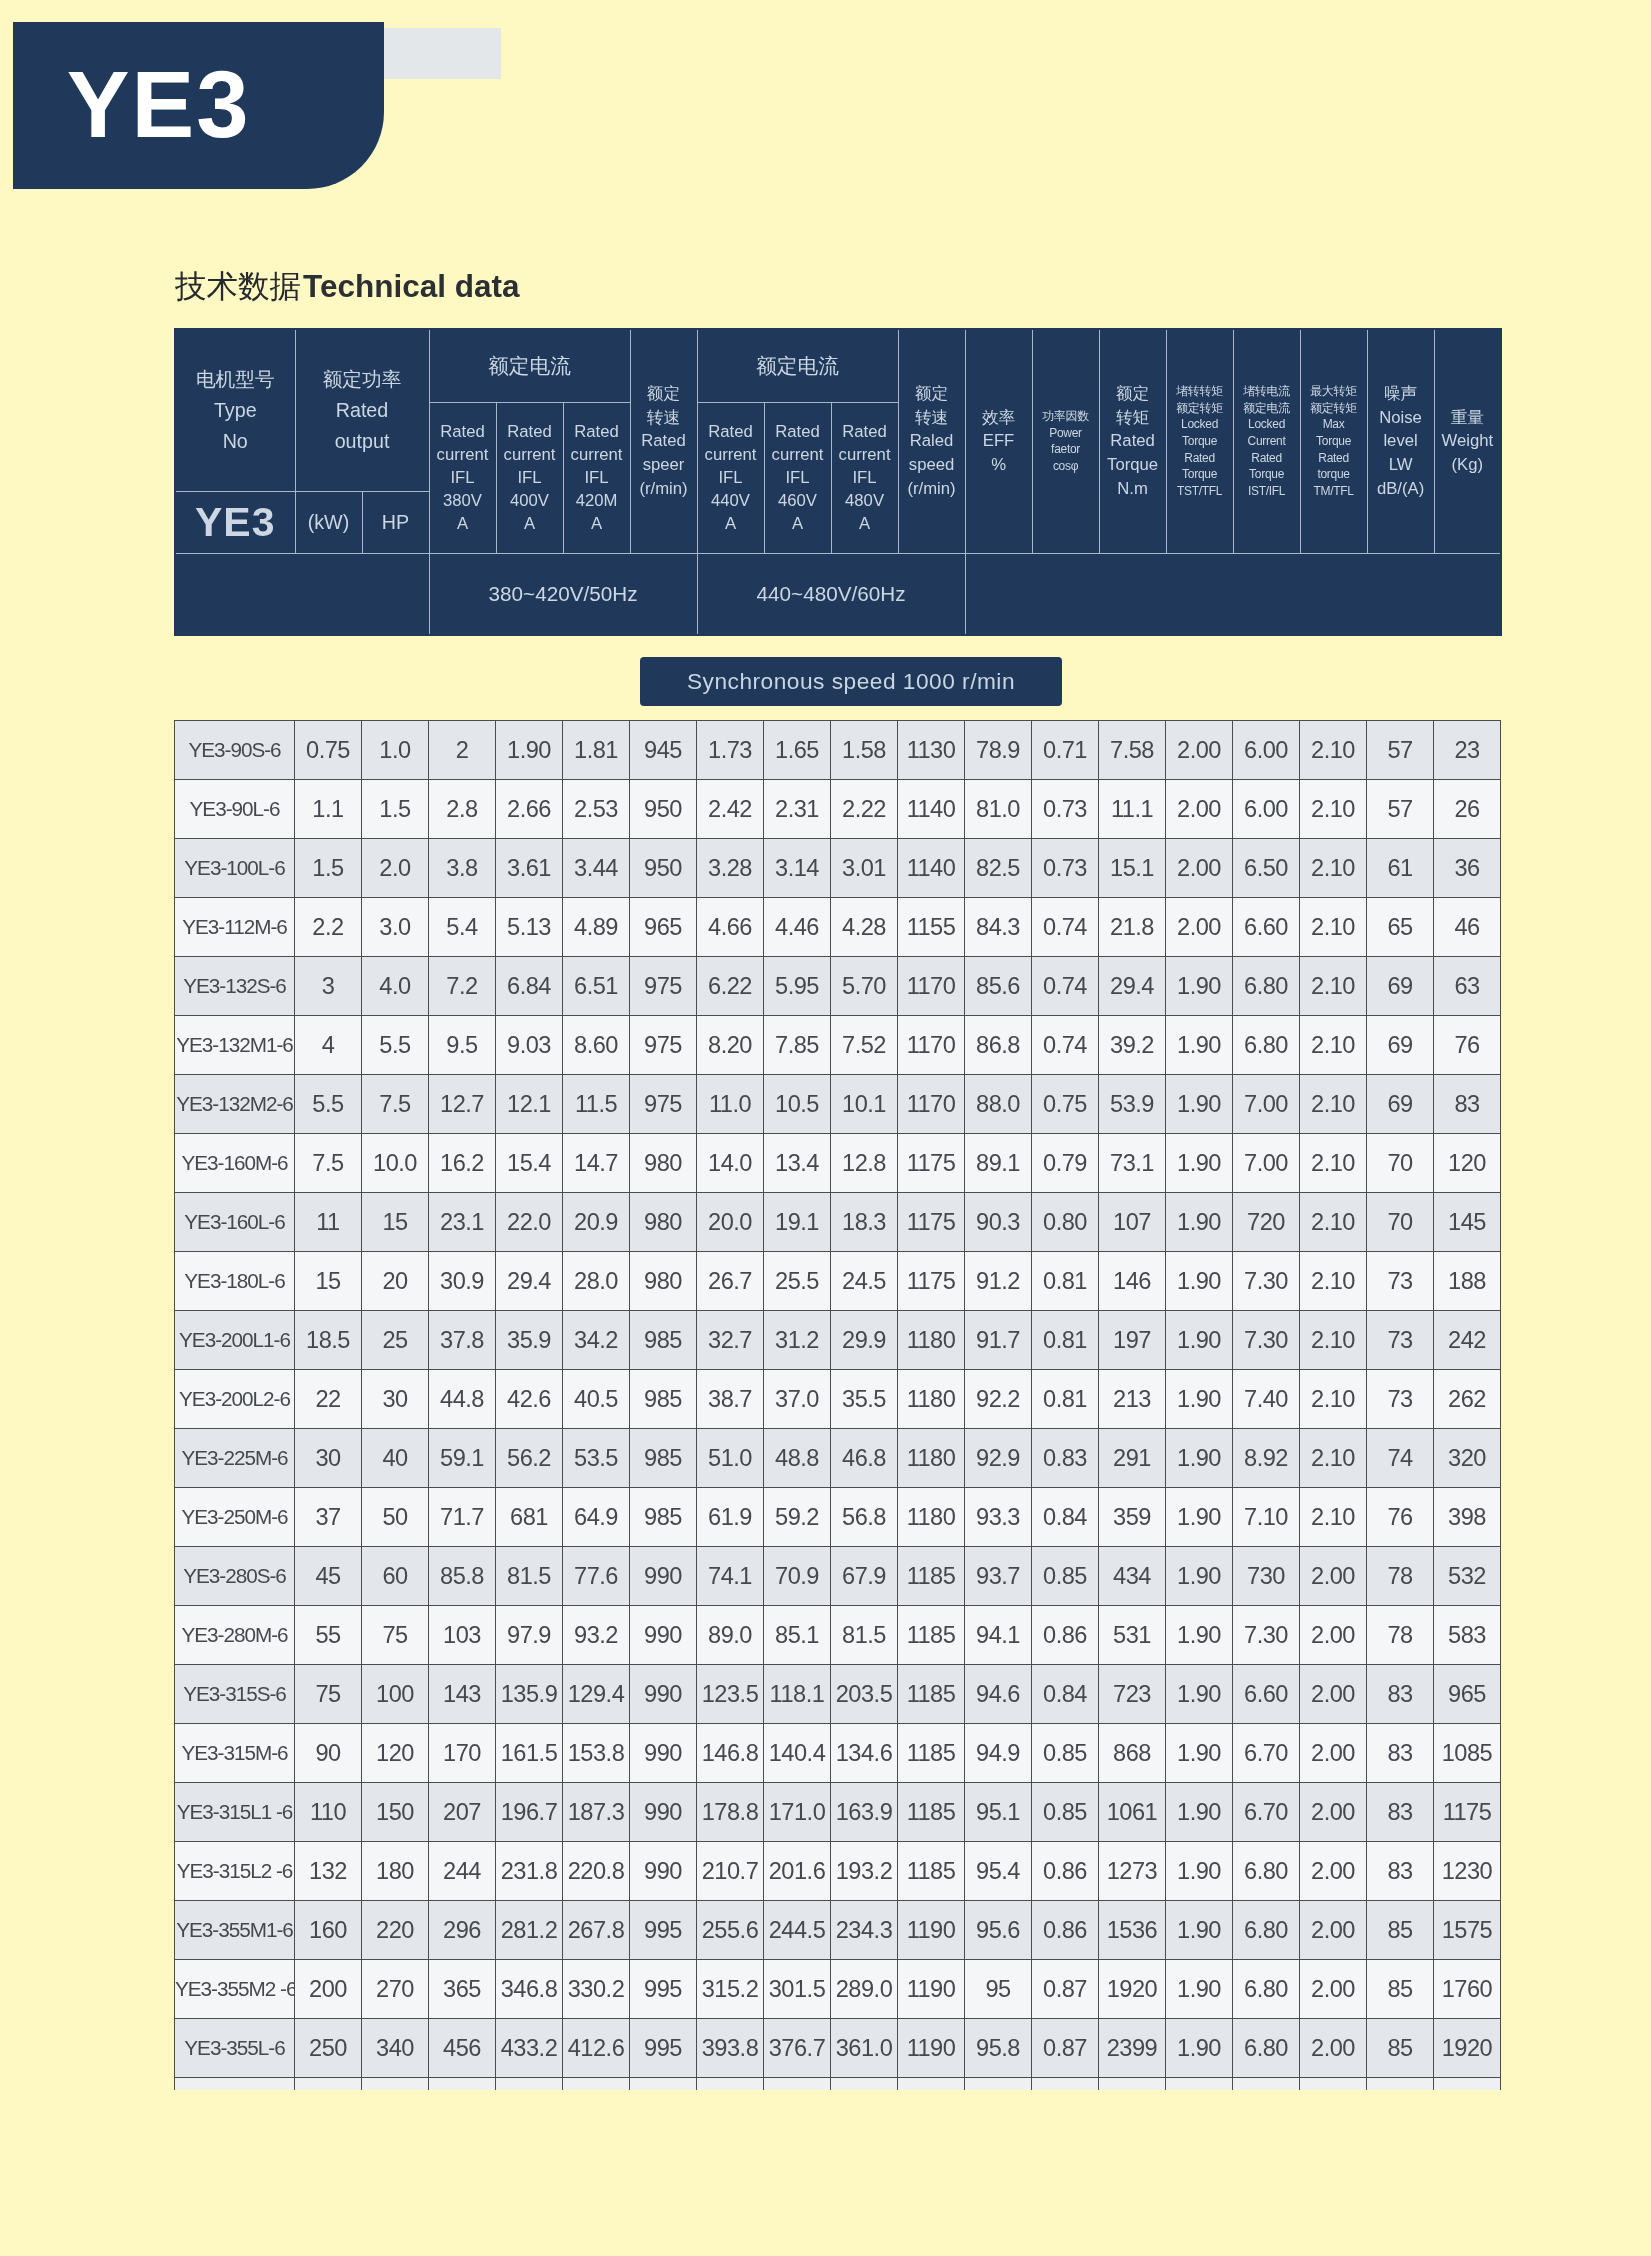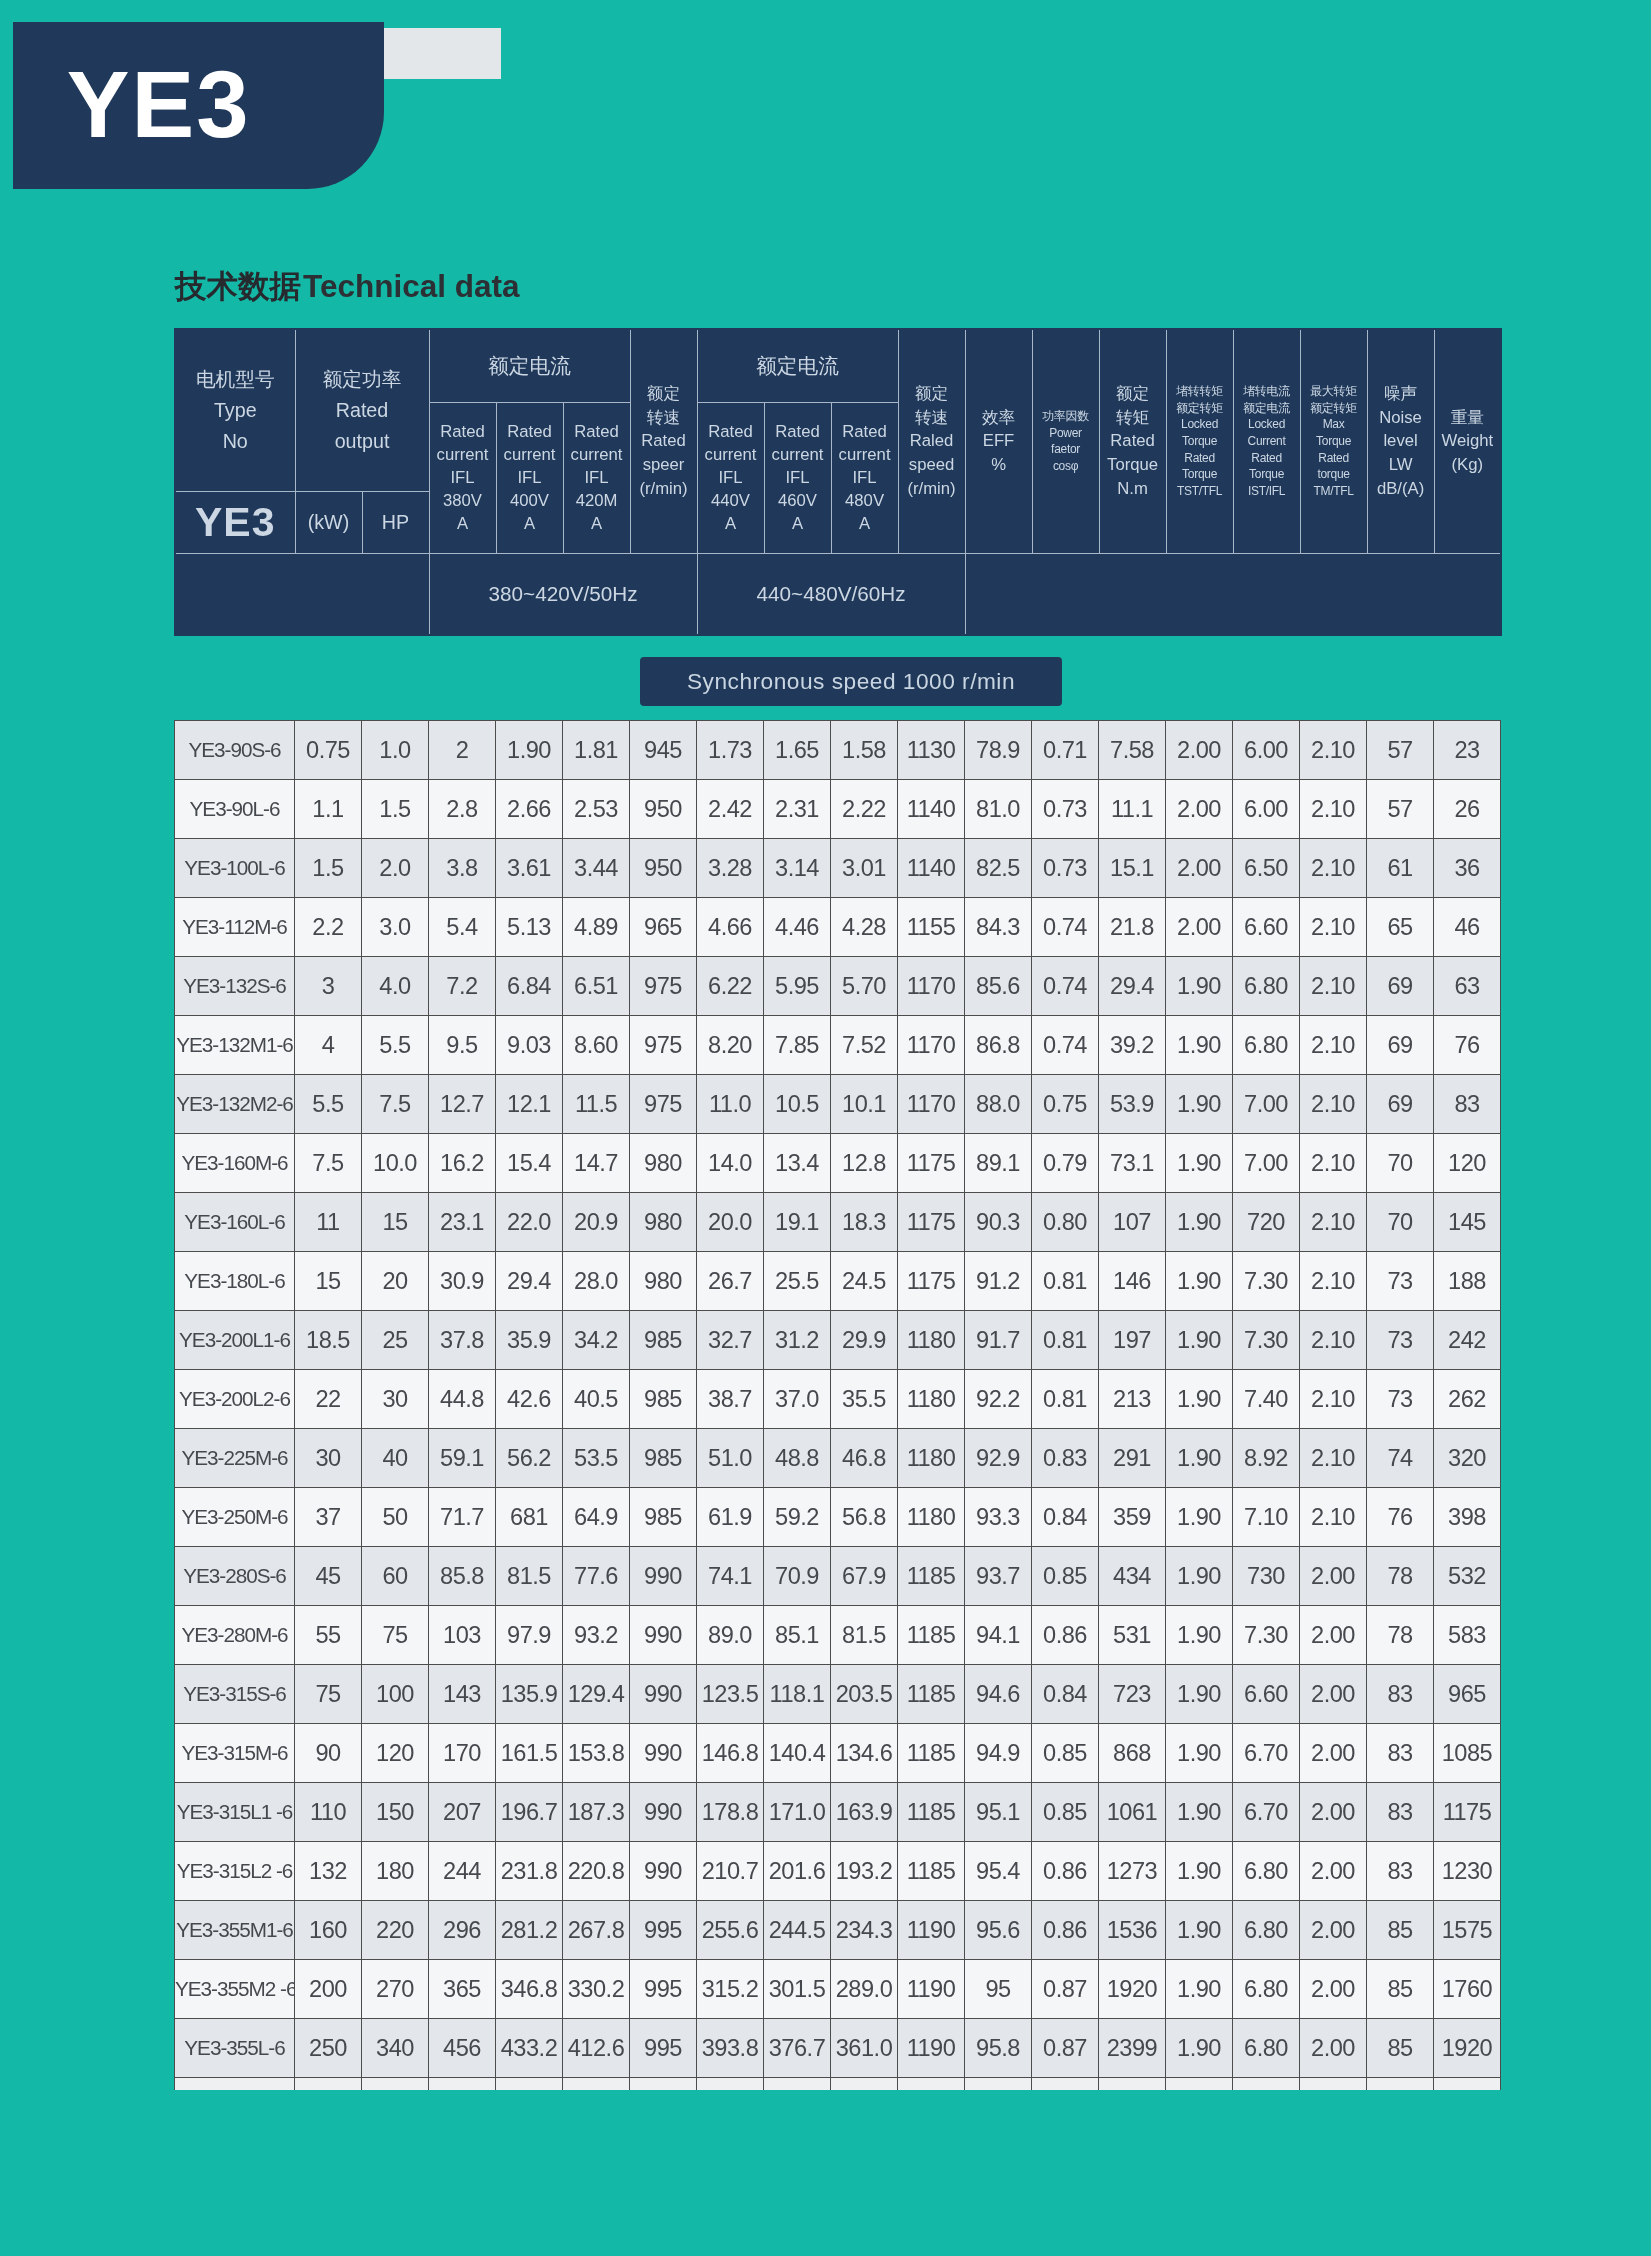--- a/index.html
+++ b/index.html
@@ -1,30 +1,30 @@
 <!DOCTYPE html>
 <html><head>
 <meta charset="utf-8">
 <style>
   html,body{margin:0;padding:0;background:#ffffff;}
   .page{
-    position:relative; width:1652px; height:2257px; background:#14b8a6;
+    position:relative; width:1652px; height:2257px; background:#fef9c3;
     font-family:"Liberation Sans","DejaVu Sans",sans-serif; overflow:hidden;
   }
   
   .top-band{position:absolute; left:286px; top:27.6px; width:215px; height:51px; background:#e4e7ea;}
   .logo{
     position:absolute; left:12.8px; top:21.7px; width:371px; height:167px;
     background:#20395a; border-bottom-right-radius:77px;
     display:flex; align-items:center;
   }
   .logo span{color:#ffffff; font-weight:bold; font-size:94px; margin-left:54px; letter-spacing:2px;}
   
   .title{position:absolute; left:175px; top:266px; font-size:31.5px; color:#26292d; white-space:nowrap;}
-  .title-zh{font-weight:bold;}
+  .title-zh{font-weight:normal;}
   .title-en{margin-left:2px; font-weight:bold; color:#2c2f33;}
   
   .table-wrap{position:absolute; left:174px; top:328px; width:1323px;}
   table{border-spacing:0;}
   col.c0{width:120px;} col.cn{width:67px;}
   
   .header-table{
     border-collapse:collapse; table-layout:fixed; width:1323px;
     background:#20395a; border:2px solid #20395a;
   }

